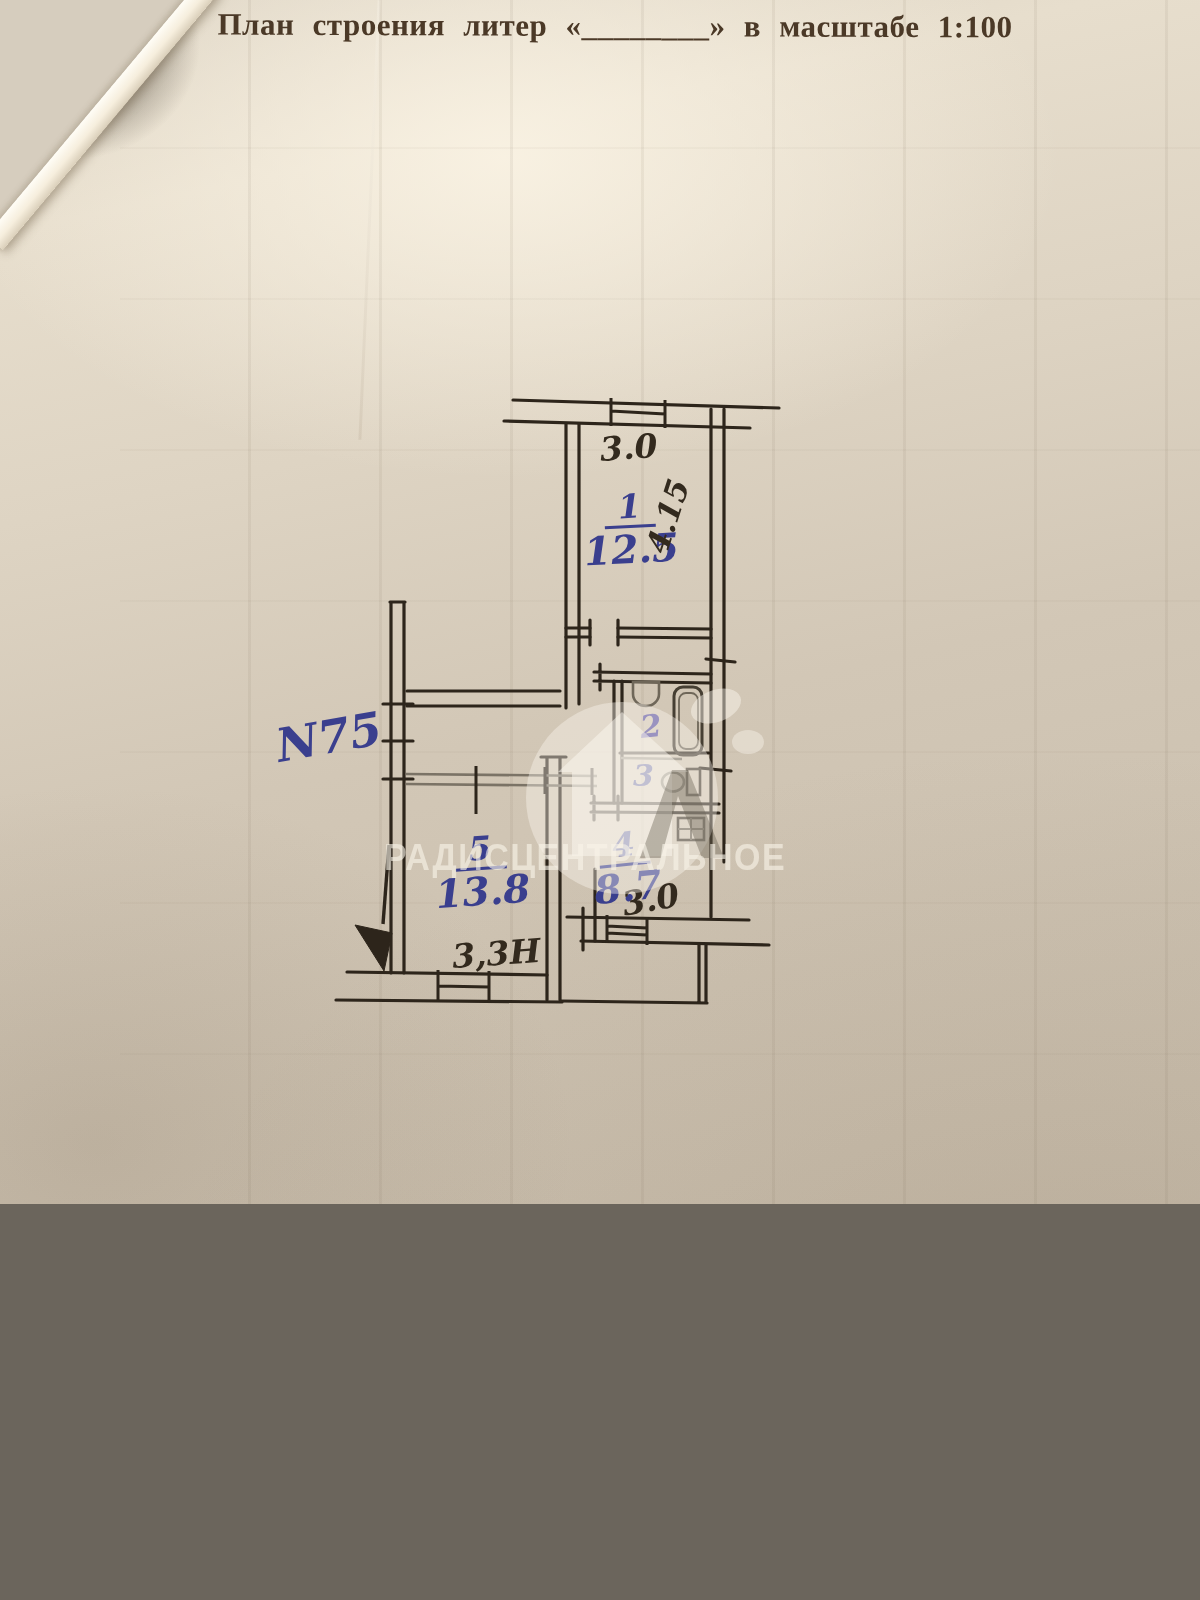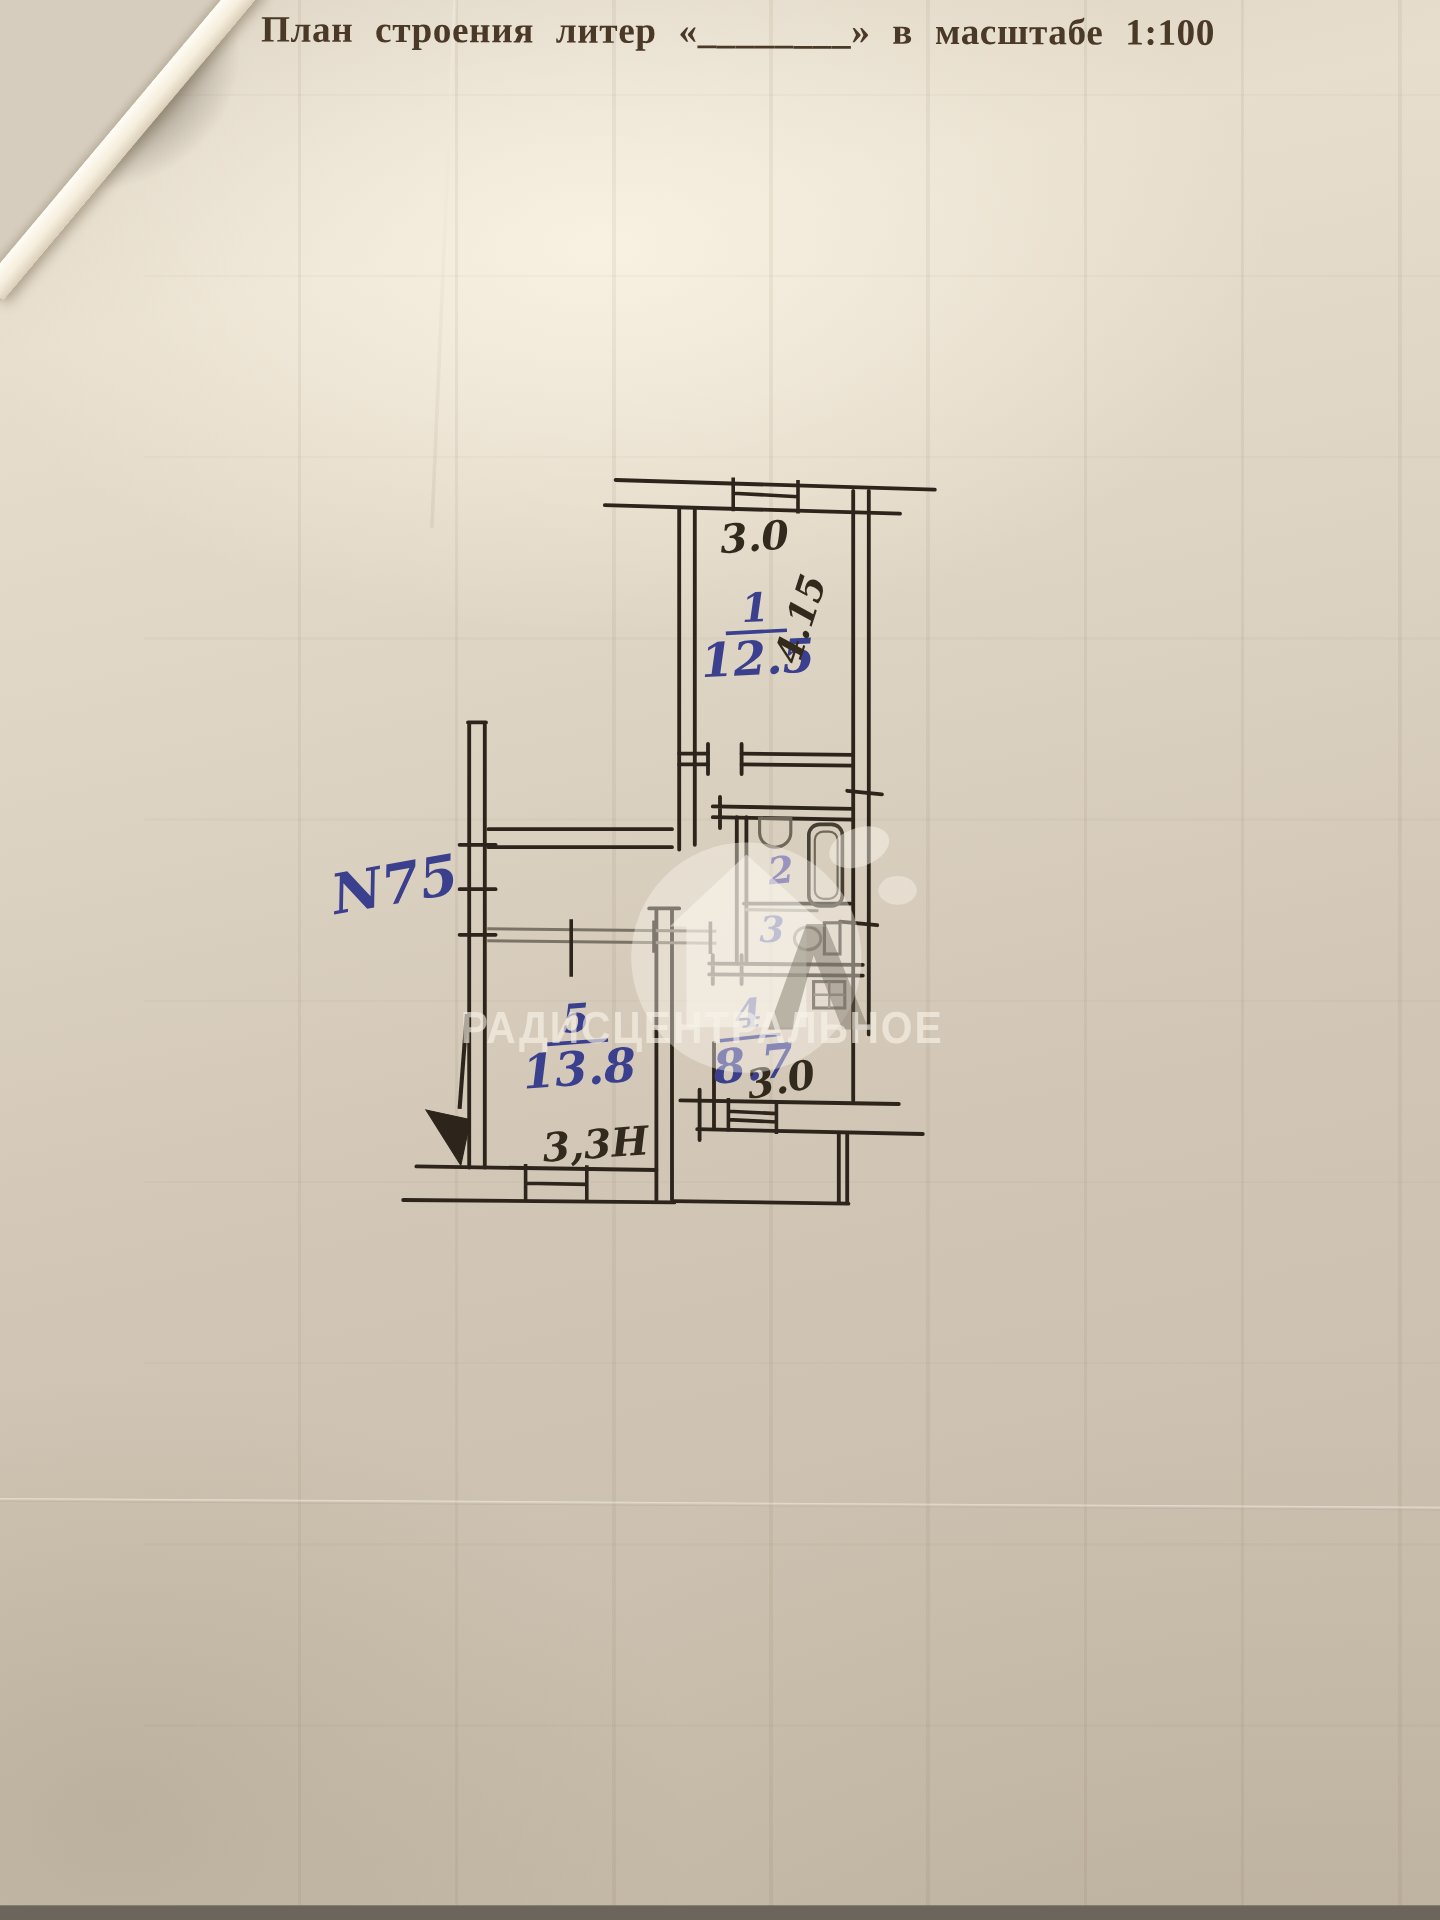--- a/index.html
+++ b/index.html
@@ -1,16 +1,16 @@
 <!DOCTYPE html>
 <html><head>
 <meta charset="utf-8">
 <style>
   html,body{margin:0;padding:0;background:#6b655c;}
-  #shot{position:relative;width:1200px;height:1588px;overflow:hidden;
+  #shot{position:relative;width:1200px;height:1204px;overflow:hidden;
         font-family:"Liberation Serif", serif;}
 
   
   .paper{position:absolute;inset:0;
     background:
       radial-gradient(900px 520px at 42% 13%, rgba(250,243,228,.9), rgba(250,243,228,0) 62%),
       radial-gradient(1500px 1000px at 88% 112%, rgba(135,115,90,.20), rgba(135,115,90,0) 60%),
       radial-gradient(800px 600px at 8% 95%, rgba(120,102,80,.18), rgba(120,102,80,0) 60%),
       linear-gradient(168deg,#d9d0c0 0%,#e7decd 16%,#ded4c3 36%,#d2c7b6 58%,#ccc1b0 78%,#c7bcab 100%);}
   .ruled{position:absolute;top:0;bottom:0;left:120px;right:0;opacity:.85;

